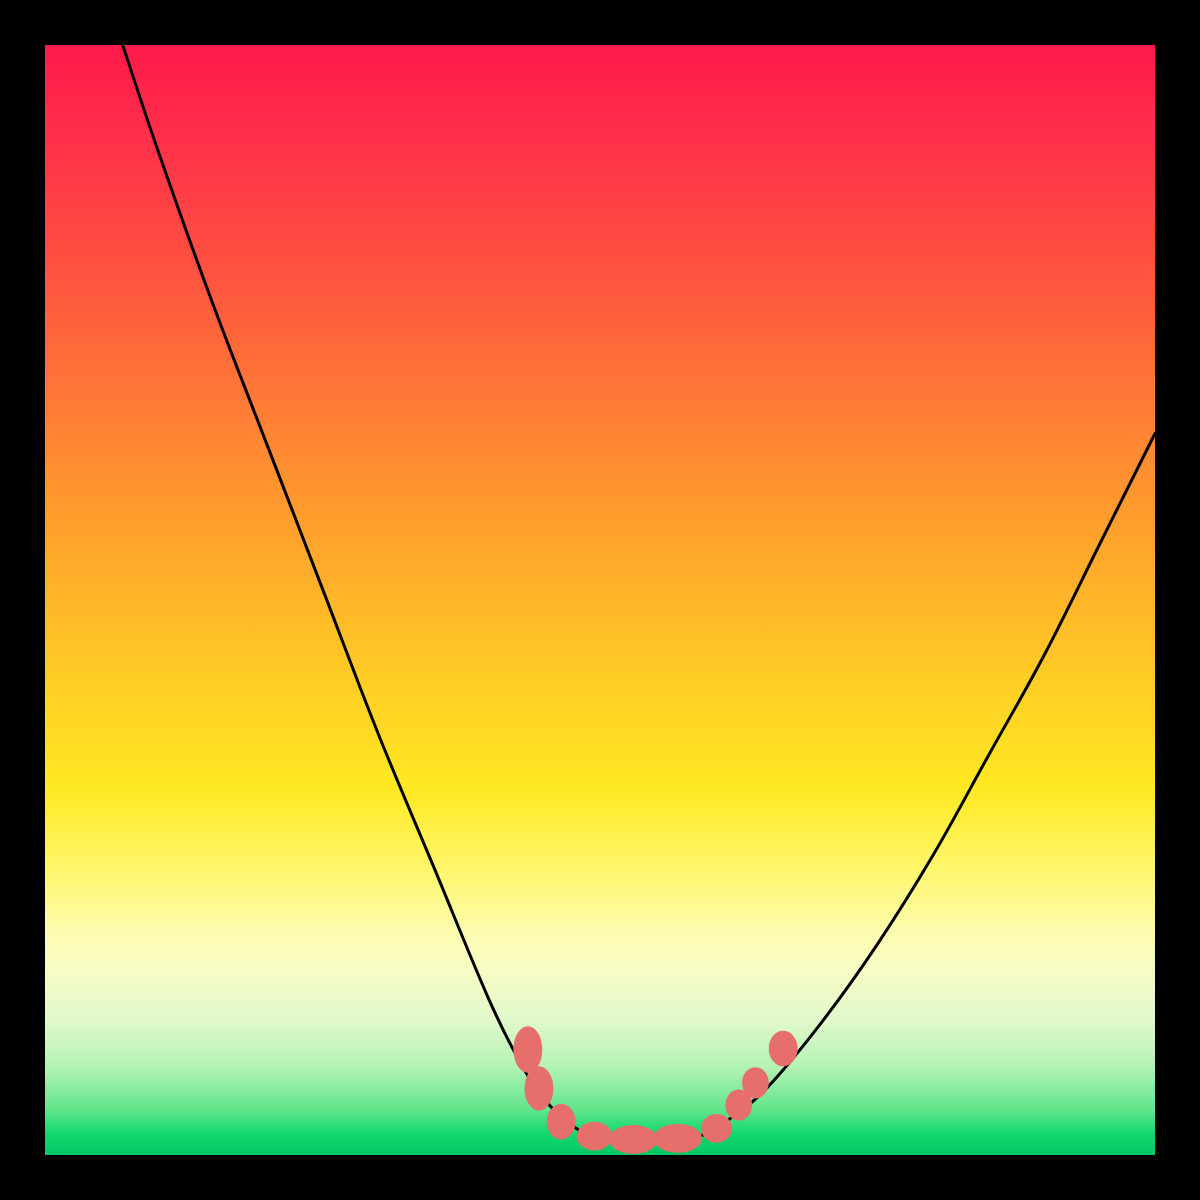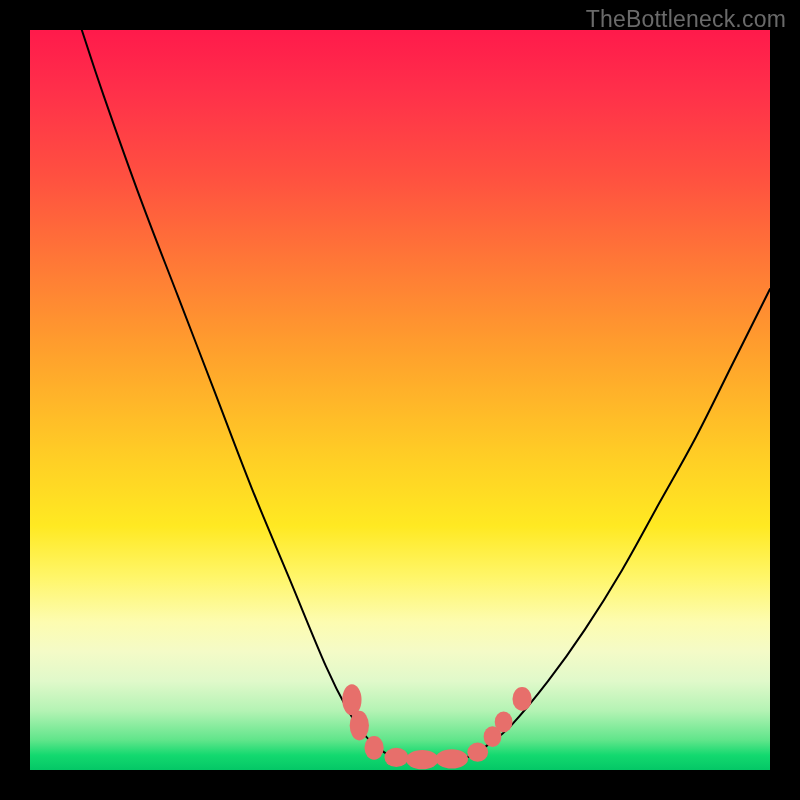--- a/index.html
+++ b/index.html
@@ -79,14 +79,13 @@
           <ellipse cx="366.3" cy="727.42" rx="11.84" ry="9.620000000000001" fill="#e76f6b" stroke="#d85c57" stroke-width="0"></ellipse>
           <ellipse cx="392.20000000000005" cy="729.64" rx="16.28" ry="9.620000000000001" fill="#e76f6b" stroke="#d85c57" stroke-width="0"></ellipse>
           <ellipse cx="421.79999999999995" cy="728.9" rx="16.28" ry="9.620000000000001" fill="#e76f6b" stroke="#d85c57" stroke-width="0"></ellipse>
           <ellipse cx="447.7" cy="722.24" rx="10.36" ry="9.620000000000001" fill="#e76f6b" stroke="#d85c57" stroke-width="0"></ellipse>
           <ellipse cx="462.5" cy="706.7" rx="8.88" ry="10.36" fill="#e76f6b" stroke="#d85c57" stroke-width="0"></ellipse>
           <ellipse cx="473.6" cy="691.9" rx="8.88" ry="10.36" fill="#e76f6b" stroke="#d85c57" stroke-width="0"></ellipse>
           <ellipse cx="492.1" cy="668.96" rx="9.620000000000001" ry="11.84" fill="#e76f6b" stroke="#d85c57" stroke-width="0"></ellipse>
         </g>
     </svg>
   </div>
-  <div class="watermark">TheBottleneck.com</div>
 </div>
 
 </body></html>

